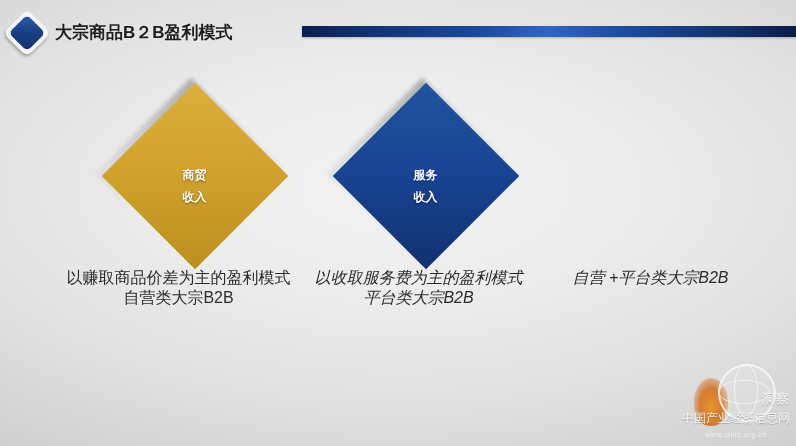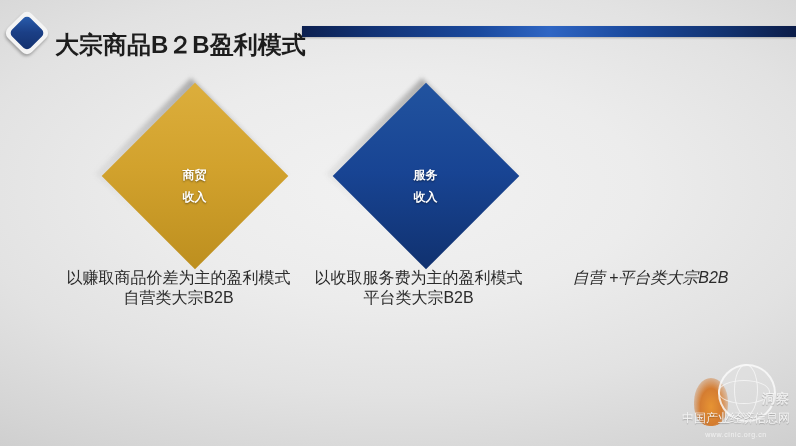--- a/index.html
+++ b/index.html
@@ -61,22 +61,22 @@
     width: 26px;
     height: 26px;
     border-radius: 5px;
     transform: rotate(45deg);
     background: linear-gradient(135deg, #2a5fb0 0%, #1b3f86 48%, #13306c 100%);
   }
 
   #header-title {
     position: absolute;
     left: 55px;
-    top: 30px;
-    font-size: 24px;
+    top: 18px;
+    font-size: 17px;
     font-weight: bold;
     color: #1d1d1d;
     letter-spacing: 0px;
     white-space: nowrap;
     line-height: 30px;
   }
 
   #header-bar {
     position: absolute;
     left: 302px;
@@ -163,21 +163,21 @@
     position: absolute;
     top: 268px;
     width: 245px;
     text-align: center;
     font-size: 16px;
     color: #2b2b2b;
     line-height: 20px;
     font-weight: normal;
   }
   .cap-1 { left: 56px; }
-  .cap-2 { left: 296px; }
+  .cap-2 { left: 296px; font-style: italic; }
   .cap-3 { left: 528px; font-style: italic; }
 
   
   #watermark {
     position: absolute;
     right: 4px;
     bottom: 2px;
     width: 112px;
     height: 84px;
     opacity: 0.88;

